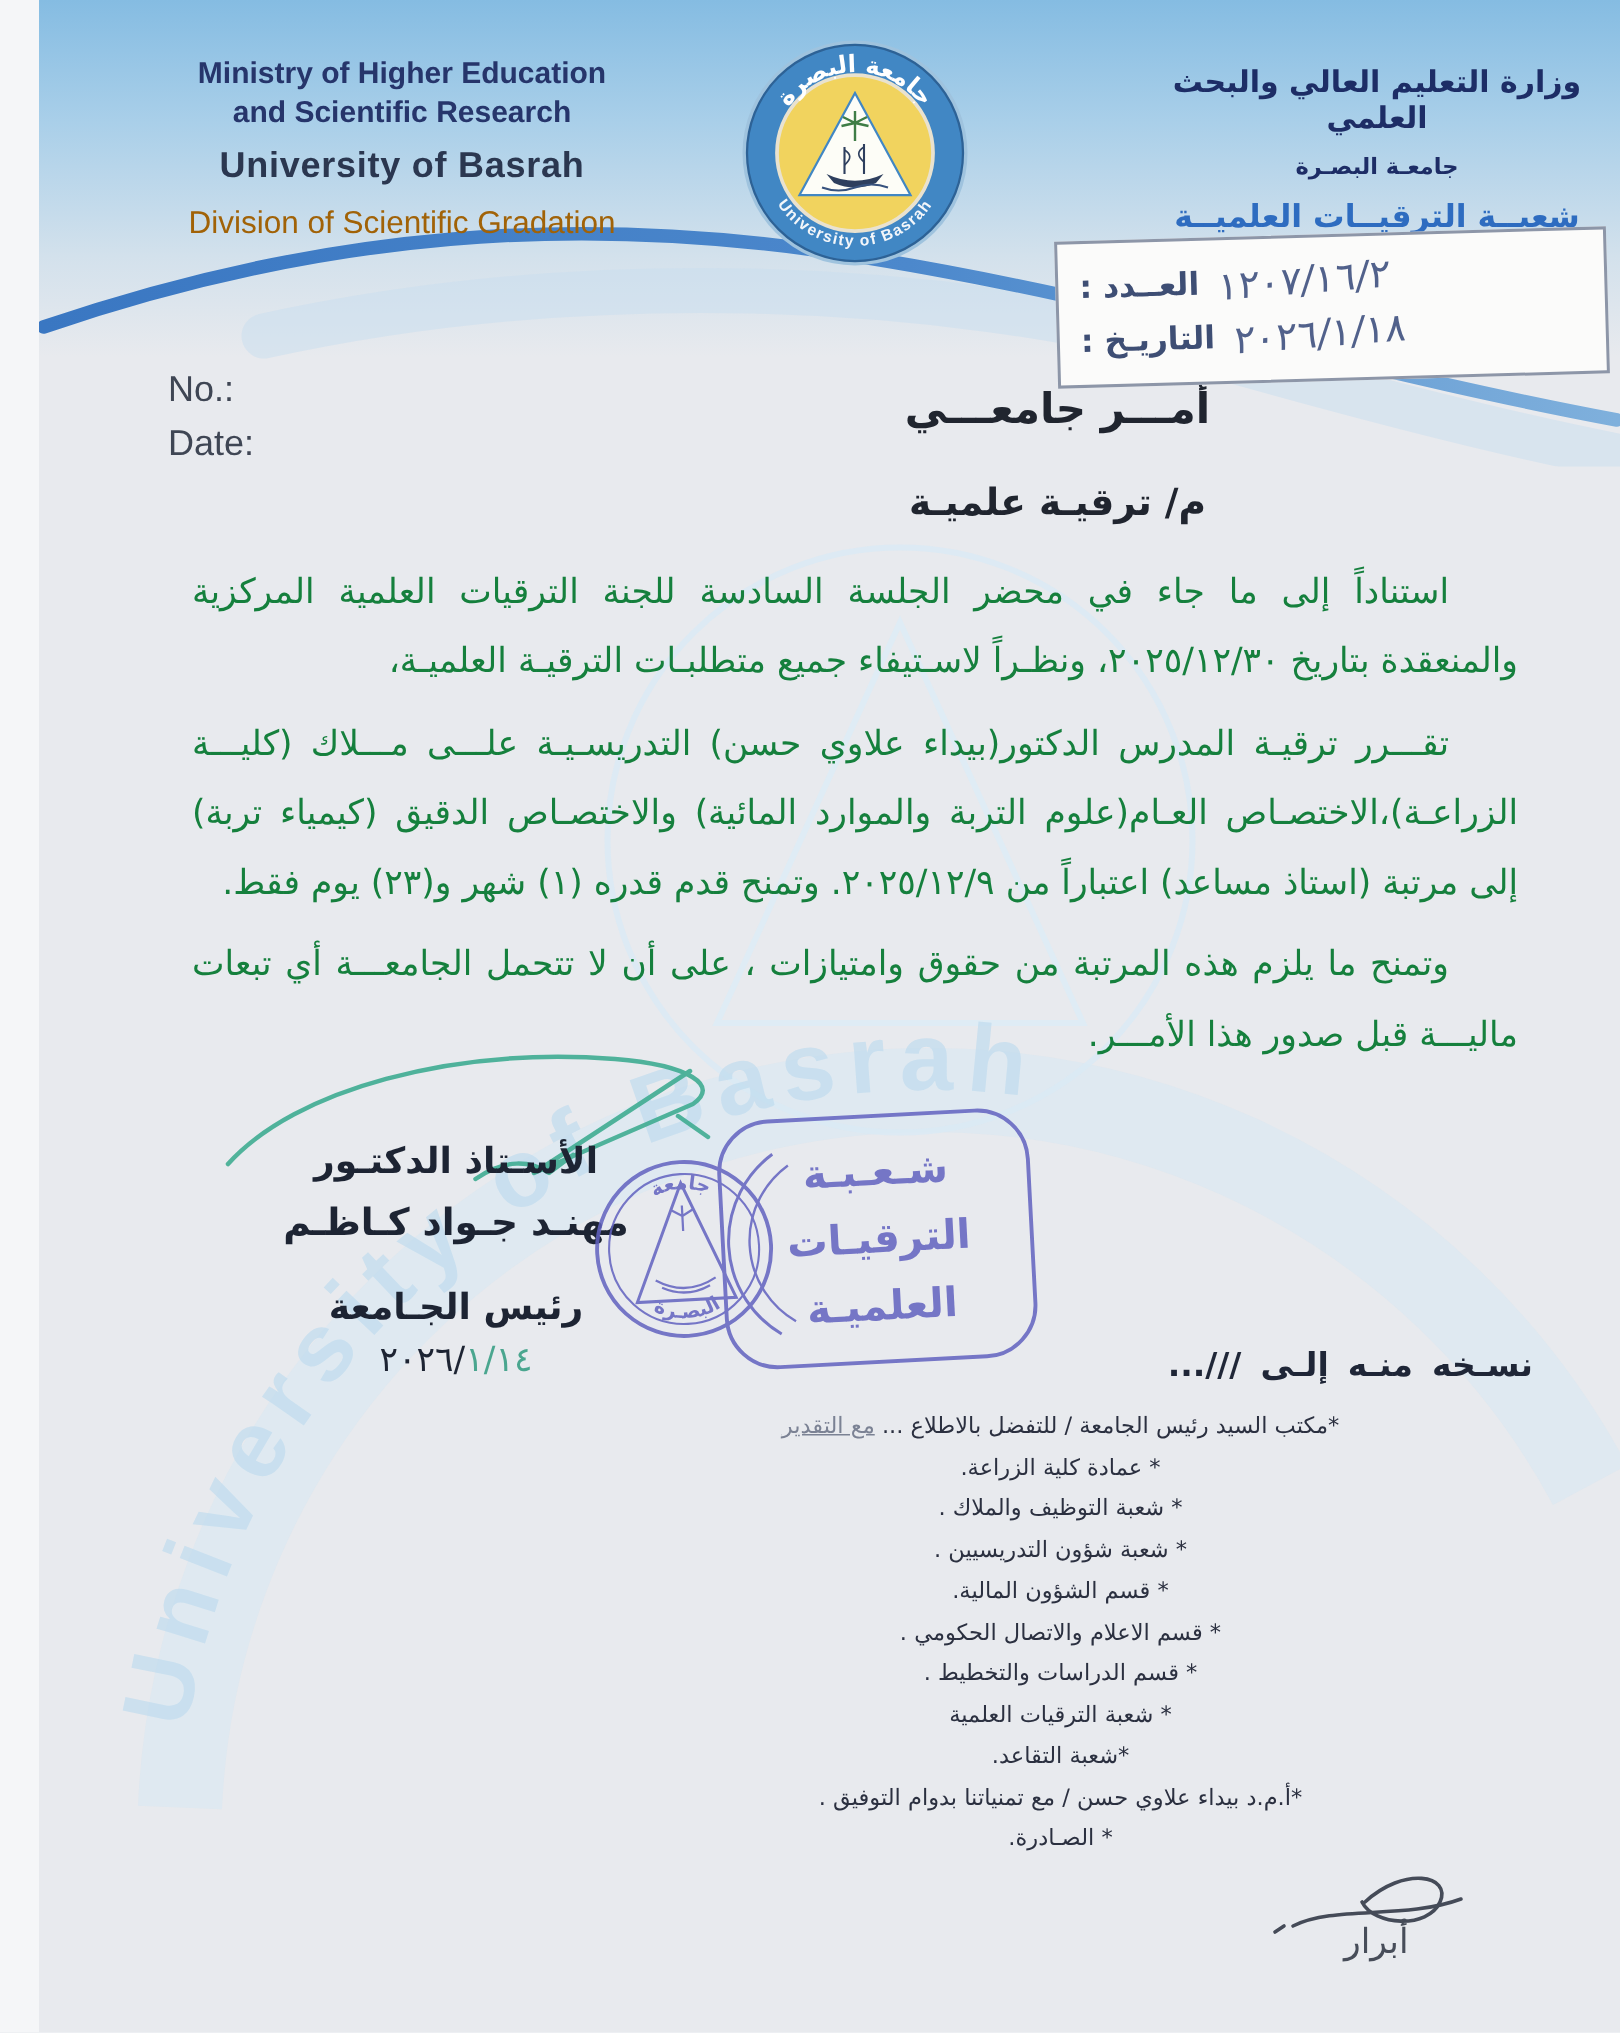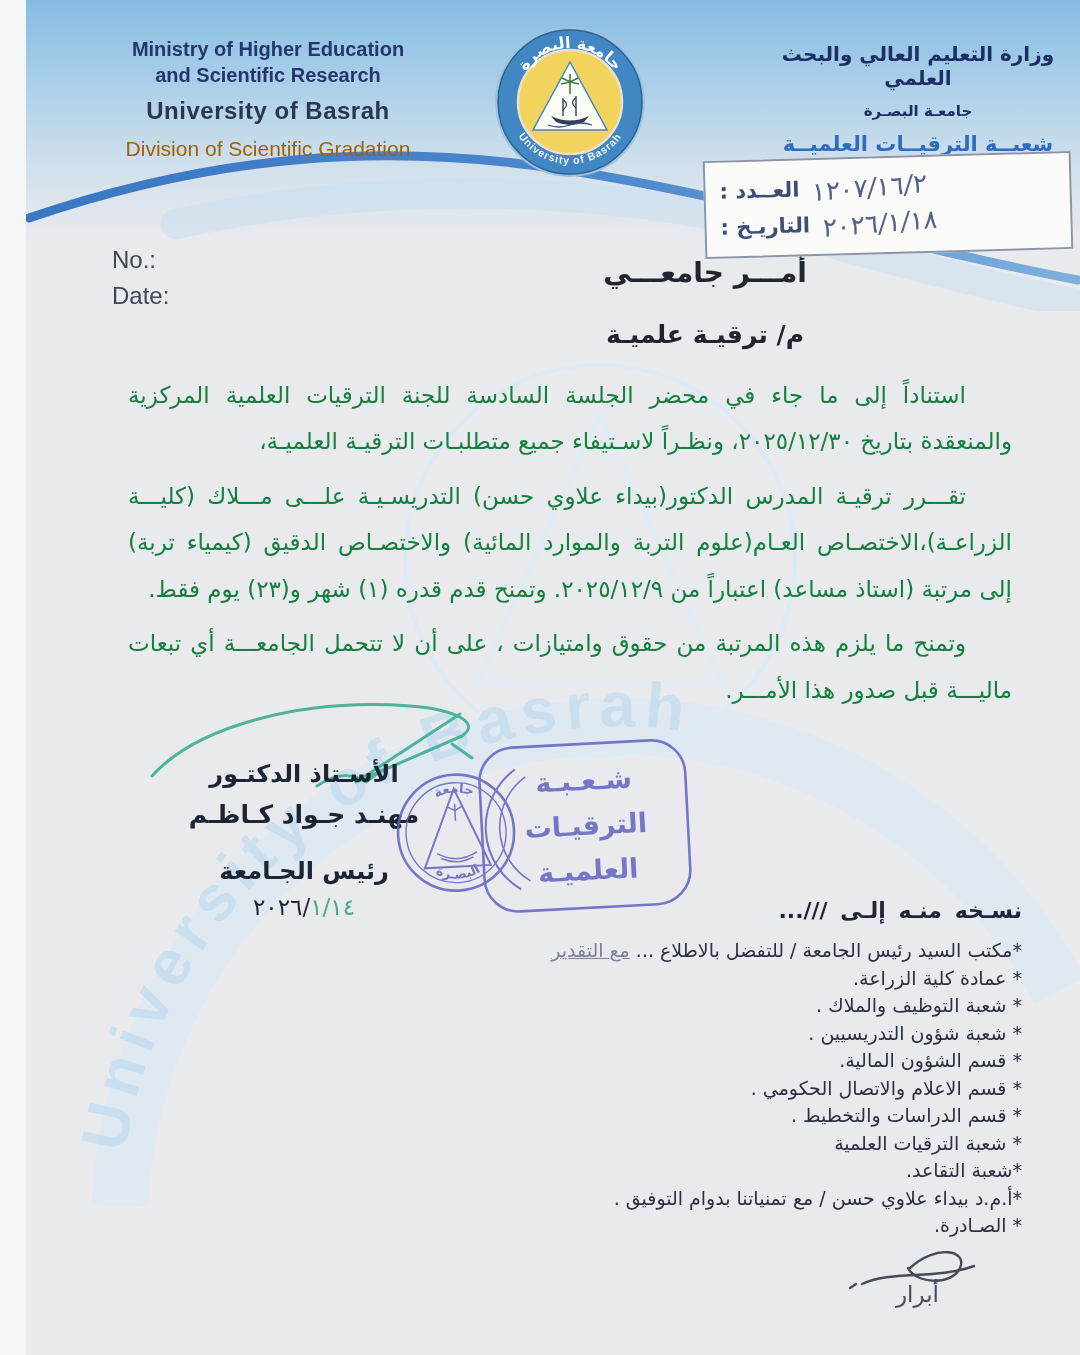--- a/index.html
+++ b/index.html
@@ -59,21 +59,21 @@
   .sig-block .t2{font-size:25px;font-weight:bold;margin-top:12px;}
   .sig-block .t3{font-size:24px;font-weight:bold;margin-top:28px;text-align:center;}
   .sig-block .t4{font-size:23px;margin-top:9px;letter-spacing:2px;}
   .green-hand{color:#4aa68f;}
 
   .stamp{left:394px;top:740px;width:302px;height:178px;transform:rotate(-3deg);opacity:.85;z-index:3;}
 
   .dist{right:58px;top:898px;width:630px;text-align:right;z-index:2;color:#2b3040;}
   .dist .head{font-size:22px;font-weight:bold;color:#1f2637;word-spacing:5px;margin-bottom:14px;}
   .dist ul{list-style:none;margin:0;padding:0;}
-  .dist li{font-size:19px;line-height:27.5px;}
+  .dist li{font-size:15px;line-height:27.5px;text-align:center;}
   .note-suffix{color:#7b8294;text-decoration:underline;}
 
   .clerk-sig{left:832px;top:1238px;width:190px;height:85px;z-index:3;}
 </style>
 </head>
 <body>
 
 <div class="page">
 
   <svg class="abs watermark" viewBox="0 0 1080 1355">

